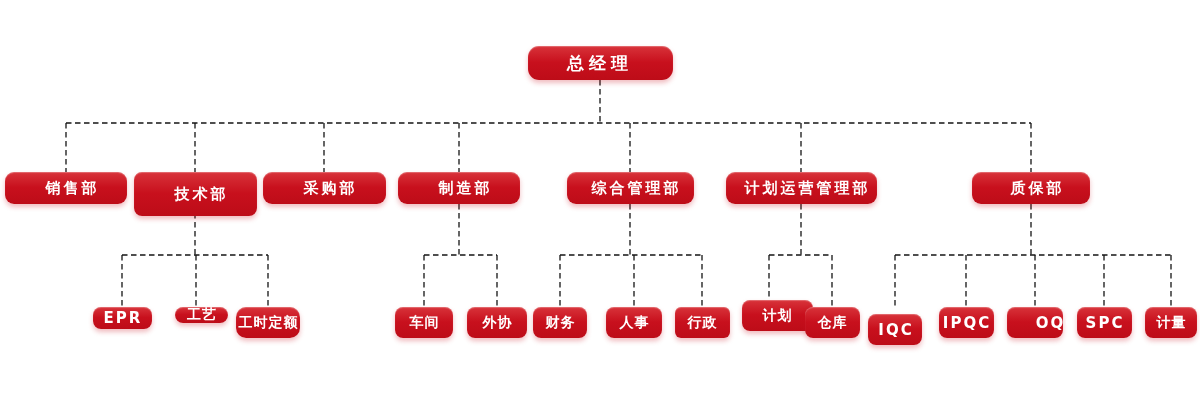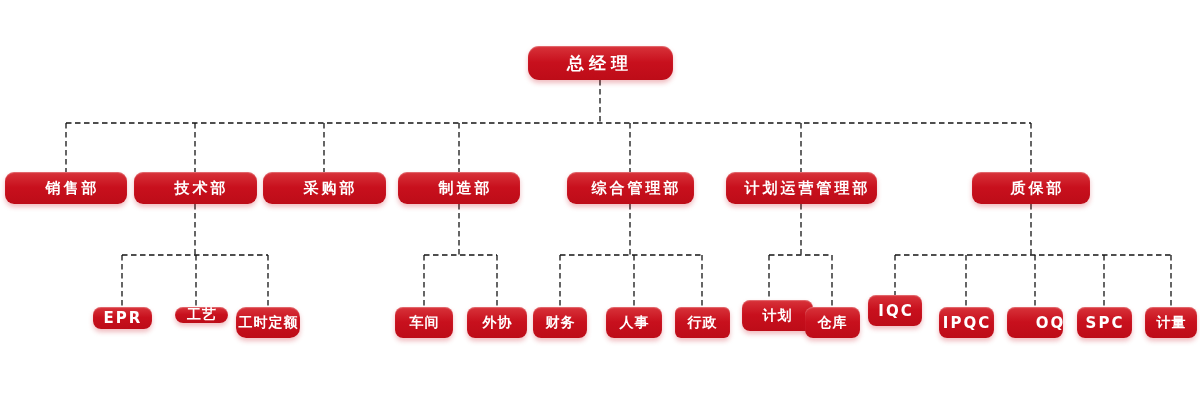--- a/index.html
+++ b/index.html
@@ -92,35 +92,35 @@
       <line x1="895" y1="255" x2="1171" y2="255" stroke="#141414" stroke-width="1.3" stroke-dasharray="5.5,3.5"></line>
       <line x1="895" y1="255" x2="895" y2="307" stroke="#141414" stroke-width="1.3" stroke-dasharray="5.5,3.5"></line>
       <line x1="966" y1="255" x2="966" y2="307" stroke="#141414" stroke-width="1.3" stroke-dasharray="5.5,3.5"></line>
       <line x1="1035" y1="255" x2="1035" y2="307" stroke="#141414" stroke-width="1.3" stroke-dasharray="5.5,3.5"></line>
       <line x1="1104" y1="255" x2="1104" y2="307" stroke="#141414" stroke-width="1.3" stroke-dasharray="5.5,3.5"></line>
       <line x1="1171" y1="255" x2="1171" y2="307" stroke="#141414" stroke-width="1.3" stroke-dasharray="5.5,3.5"></line>
     </svg>
   <div id="nodes">
       <div class="node root" style="left: 527.5px; top: 46px; width: 145px; height: 34px;">总经理</div>
       <div class="node dept" style="left: 5px; top: 172px; width: 122px; height: 32px;">销售部</div>
-      <div class="node dept" style="left: 133.5px; top: 172px; width: 123px; height: 32px;">技术部</div>
+      <div class="node dept" style="left: 133.5px; top: 172px; width: 123px; height: 44px; border-radius: 8px;">技术部</div>
       <div class="node leaf latin" style="left: 92.5px; top: 307px; width: 59px; height: 22px;">EPR</div>
       <div class="node leaf" style="left: 175px; top: 307px; width: 53px; height: 16px;">工艺</div>
       <div class="node leaf" style="left: 236px; top: 307px; width: 64px; height: 31px; border-radius: 10px;">工时定额</div>
       <div class="node dept" style="left: 262.5px; top: 172px; width: 123px; height: 32px;">采购部</div>
       <div class="node dept" style="left: 398px; top: 172px; width: 122px; height: 32px;">制造部</div>
       <div class="node leaf" style="left: 395px; top: 307px; width: 58px; height: 31px;">车间</div>
       <div class="node leaf" style="left: 467px; top: 307px; width: 60px; height: 31px;">外协</div>
       <div class="node dept" style="left: 566.5px; top: 172px; width: 127px; height: 32px;">综合管理部</div>
       <div class="node leaf" style="left: 533px; top: 307px; width: 54px; height: 31px;">财务</div>
       <div class="node leaf" style="left: 606px; top: 307px; width: 56px; height: 31px;">人事</div>
       <div class="node leaf" style="left: 674.5px; top: 307px; width: 55px; height: 31px; border-radius: 6px;">行政</div>
       <div class="node dept" style="left: 725.5px; top: 172px; width: 151px; height: 32px;">计划运营管理部</div>
       <div class="node leaf" style="left: 741.5px; top: 300px; width: 71px; height: 31px; font-family: Liberation Mono, monospace;">计划</div>
       <div class="node leaf" style="left: 804.5px; top: 307px; width: 55px; height: 31px;">仓库</div>
       <div class="node dept" style="left: 972px; top: 172px; width: 118px; height: 32px;">质保部</div>
-      <div class="node leaf latin" style="left: 868px; top: 295px; width: 54px; height: 31px;">IQC</div>
+      <div class="node leaf latin" style="left: 868px; top: 314px; width: 54px; height: 31px;">IQC</div>
       <div class="node leaf latin" style="left: 938.5px; top: 307px; width: 55px; height: 31px;">IPQC</div>
       <div class="node leaf latin" style="left: 1007px; top: 307px; width: 56px; height: 31px; padding-left: 44px;">OQC</div>
       <div class="node leaf latin" style="left: 1076.5px; top: 307px; width: 55px; height: 31px;">SPC</div>
       <div class="node leaf" style="left: 1145px; top: 307px; width: 52px; height: 31px;">计量</div>
     </div>
 </div>
 
 </body></html>

